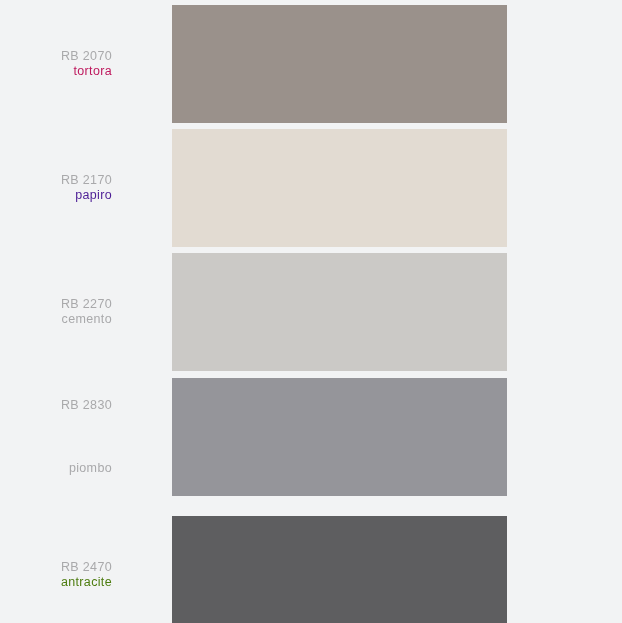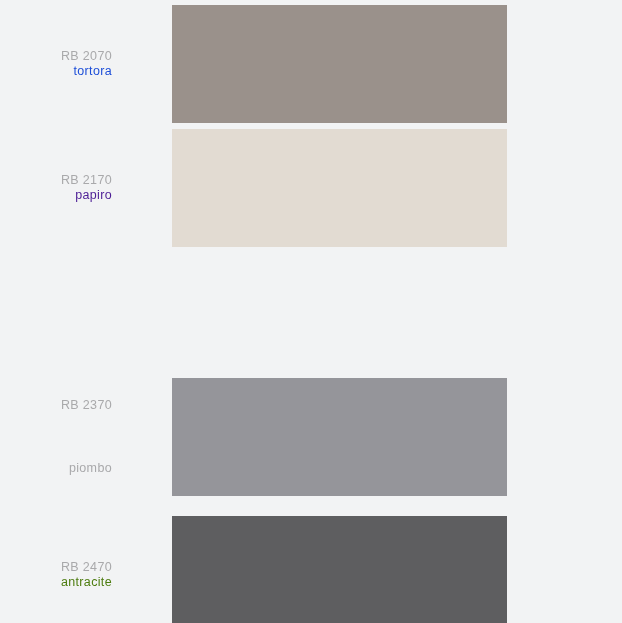--- a/index.html
+++ b/index.html
@@ -66,37 +66,44 @@
   }
 </style>
 </head>
 <body style="background-color: rgb(242, 243, 244);">
 
 <div id="palette" style="background-color: rgb(242, 243, 244);">
 
   <div class="swatch-row" style="top:5px;">
     <div class="swatch-label">
       <span class="label-code" style="color: rgb(169, 169, 171);">RB 2070</span>
-      <span class="label-name" style="color: #1d4ed8;">tortora</span>
+      <span class="label-name" style="color: #be185d;">tortora</span>
     </div>
     <div class="swatch-chip" style="background-color: rgb(154, 145, 139);"></div>
   </div>
 
   <div class="swatch-row" style="top:129px;border-radius:14px;">
     <div class="swatch-label">
       <span class="label-code" style="color: rgb(169, 169, 171);">RB 2170</span>
       <span class="label-name" style="color: #4c1d95;">papiro</span>
     </div>
     <div class="swatch-chip" style="background-color: rgb(226, 219, 210);"></div>
   </div>
 
+  <div class="swatch-row" style="top:253px;">
+    <div class="swatch-label">
+      <span class="label-code" style="color: rgb(169, 169, 171);">RB 2270</span>
+      <span class="label-name" style="color: rgb(169, 169, 171);">cemento</span>
+    </div>
+    <div class="swatch-chip" style="background-color: rgb(203, 201, 198);"></div>
+  </div>
 
   <div class="swatch-row" style="top:378px;">
     <div class="swatch-label">
-      <span class="label-code" style="color: rgb(169, 169, 171);">RB 2370</span>
+      <span class="label-code" style="color: rgb(169, 169, 171);">RB 2830</span>
       <span class="label-name" style="color: rgb(169, 169, 171); margin-top: 48px;">piombo</span>
     </div>
     <div class="swatch-chip" style="background-color: rgb(149, 149, 154);"></div>
   </div>
 
   <div class="swatch-row" style="top:516px;">
     <div class="swatch-label">
       <span class="label-code" style="color: rgb(169, 169, 171);">RB 2470</span>
       <span class="label-name" style="color: #4d7c0f;">antracite</span>
     </div>

